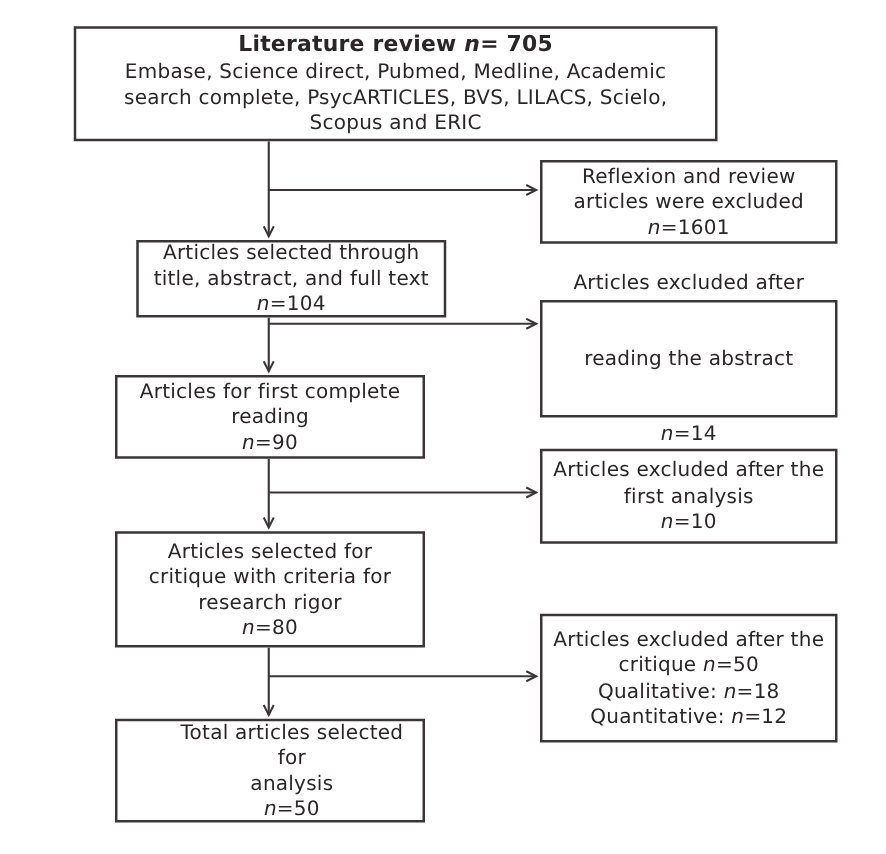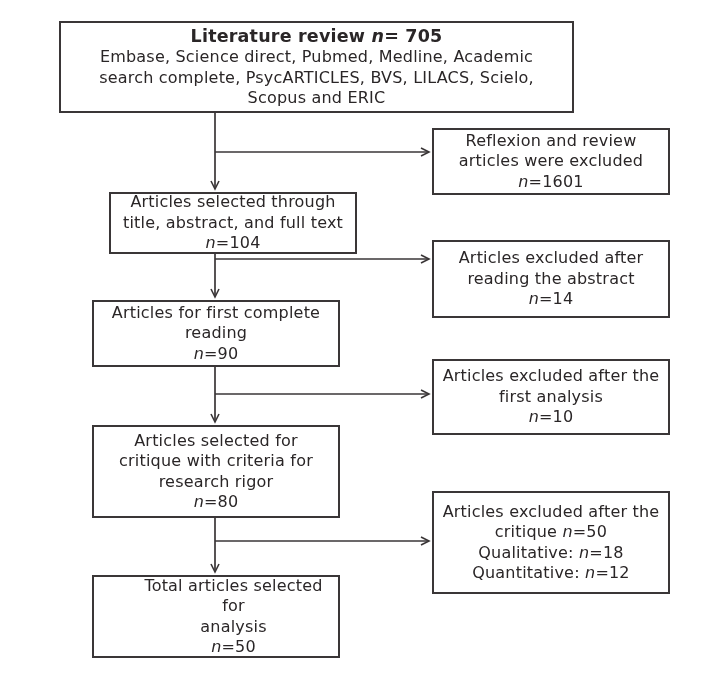--- a/index.html
+++ b/index.html
@@ -46,21 +46,21 @@
   .box i {
     font-style: italic;
   }
   
   #box-literature-review      { left: 39px;  top: 21px;  width: 515px; height: 92px; margin-left: 20px; }
   #box-selected-title         { left: 81px;  top: 192px; width: 248px; height: 62px; margin-left: 28px; }
   #box-first-reading          { left: 92px;  top: 300px; width: 248px; height: 67px; }
   #box-critique               { left: 92px;  top: 425px; width: 248px; height: 93px; }
   #box-total                  { left: 92px;  top: 575px; width: 248px; height: 83px; padding-left: 41px; }
   #box-excluded-reflexion     { left: 432px; top: 128px; width: 238px; height: 67px; }
-  #box-excluded-abstract      { left: 432px; top: 240px; width: 238px; height: 78px; }
+  #box-excluded-abstract      { left: 432px; top: 240px; width: 238px; height: 94px; gap: 40px; }
   #box-excluded-first-reading { left: 432px; top: 359px; width: 238px; height: 76px; }
   #box-excluded-critique      { left: 432px; top: 491px; width: 238px; height: 103px; }
 </style>
 </head>
 <body>
 
 <div class="canvas">
 
   <svg class="connectors" viewBox="0 0 709 683" xmlns="http://www.w3.org/2000/svg">
     <defs>

